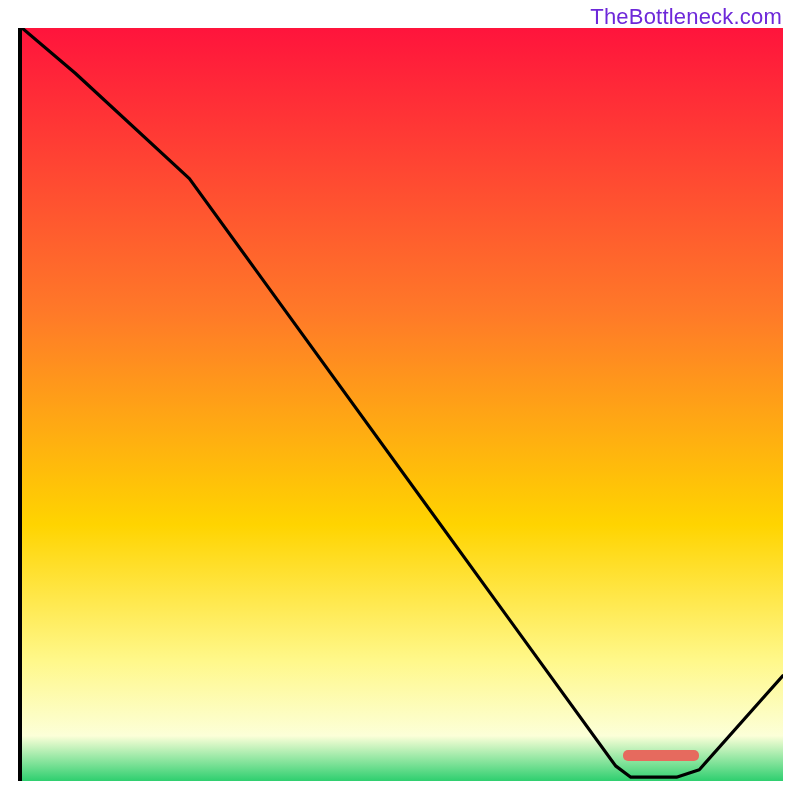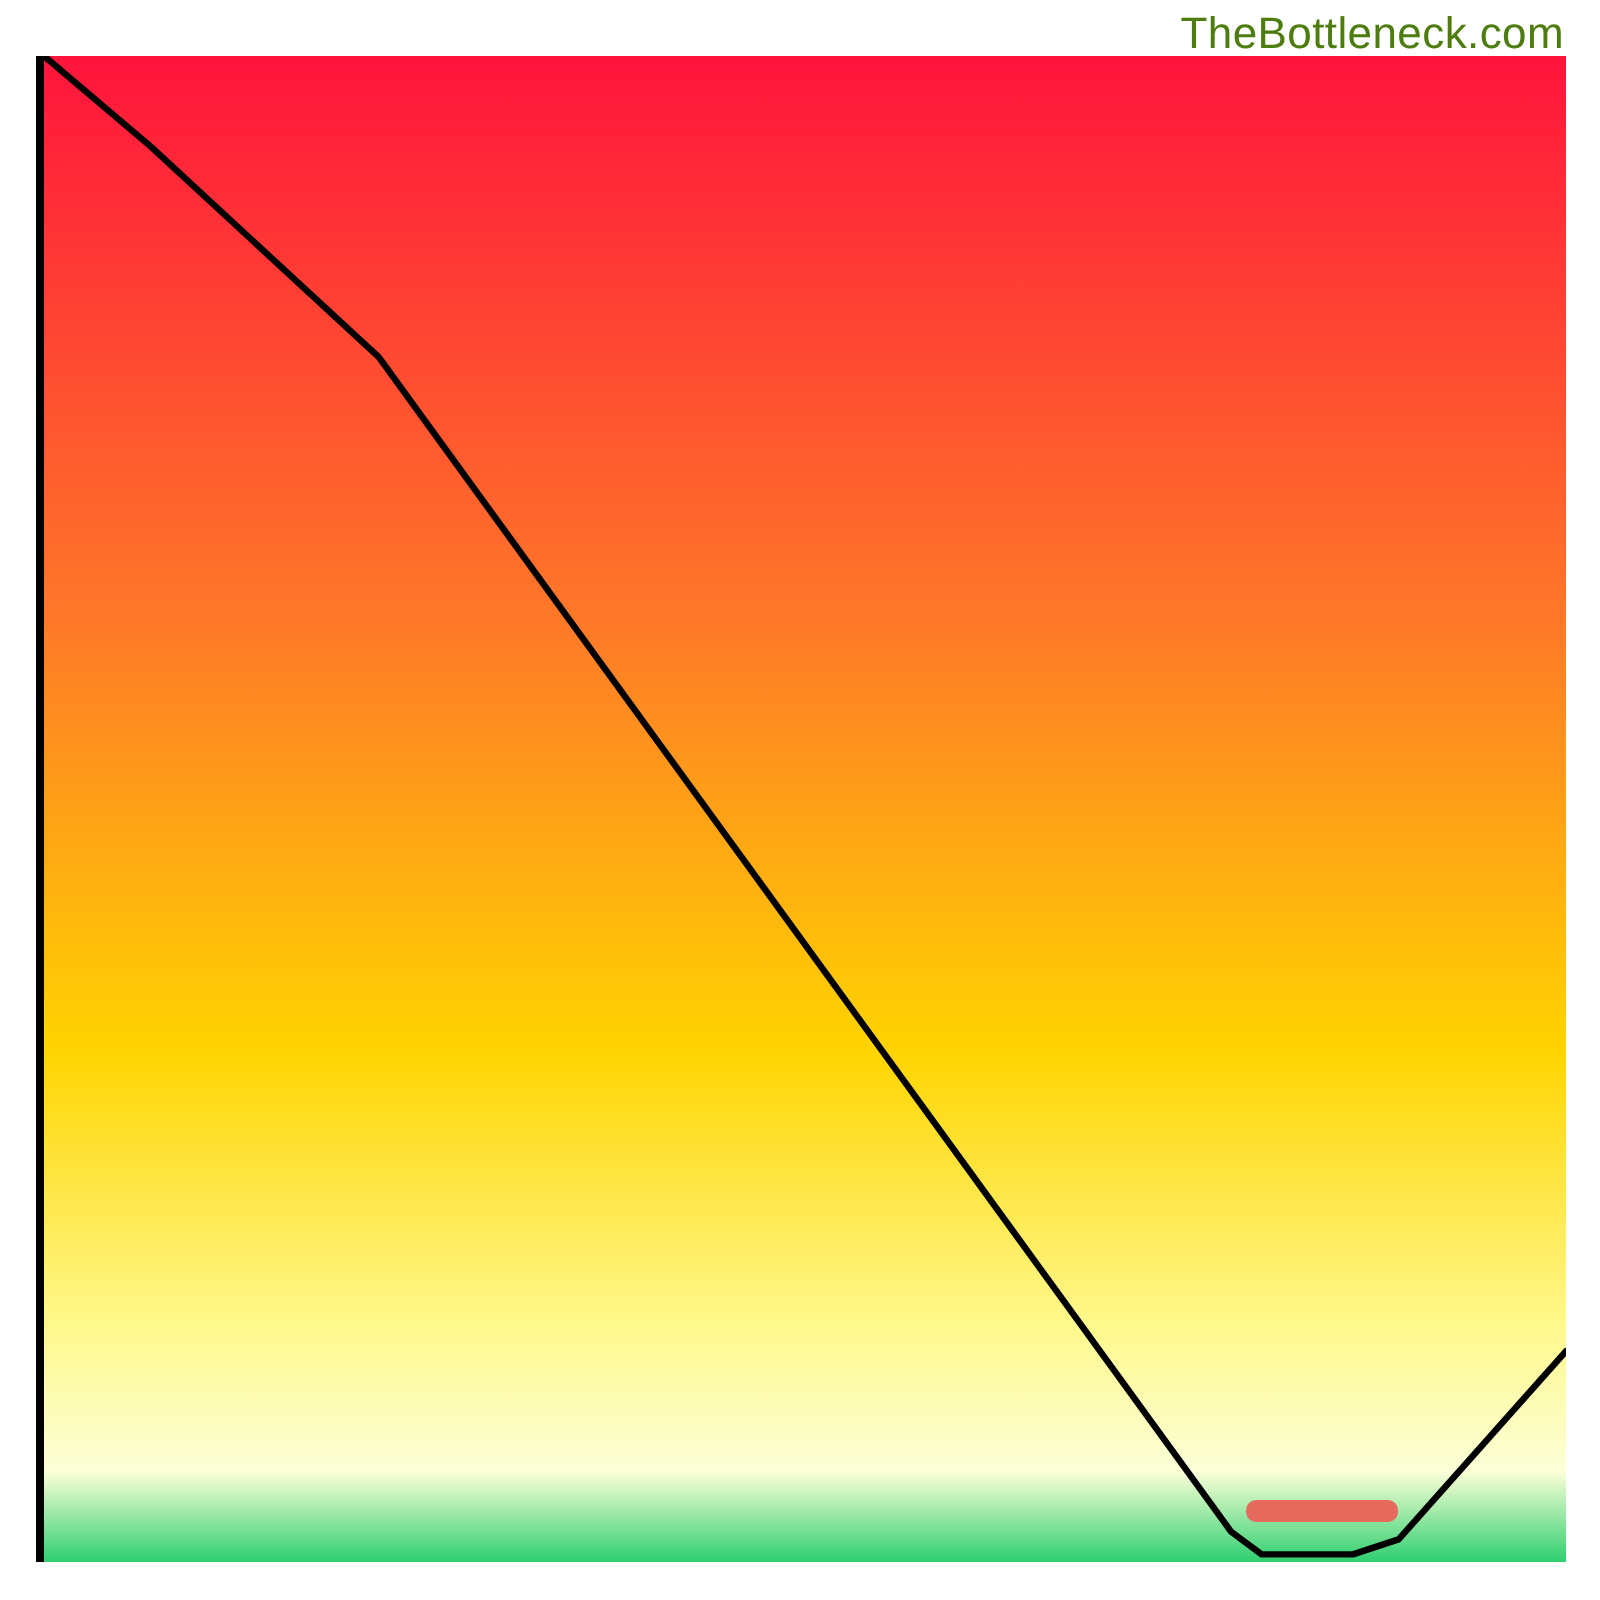--- a/index.html
+++ b/index.html
@@ -14,21 +14,21 @@
   .stage {
     position: relative;
     width: 800px;
     height: 800px;
   }
   .watermark {
     position: absolute;
     top: 4px;
     right: 18px;
     font-size: 22px;
-    color: #4d7c0f;
+    color: #6d28d9;
     font-weight: 400;
     letter-spacing: 0.2px;
   }
   .plot-frame {
     position: absolute;
     left: 18px;
     top: 28px;
     width: 765px;
     height: 753px;
     border: 4px solid #000;

